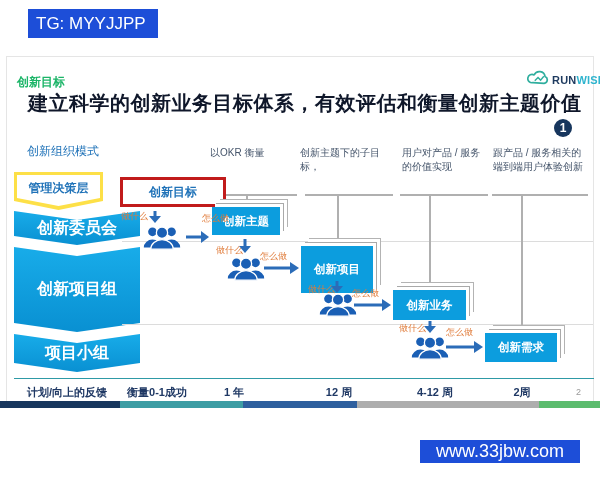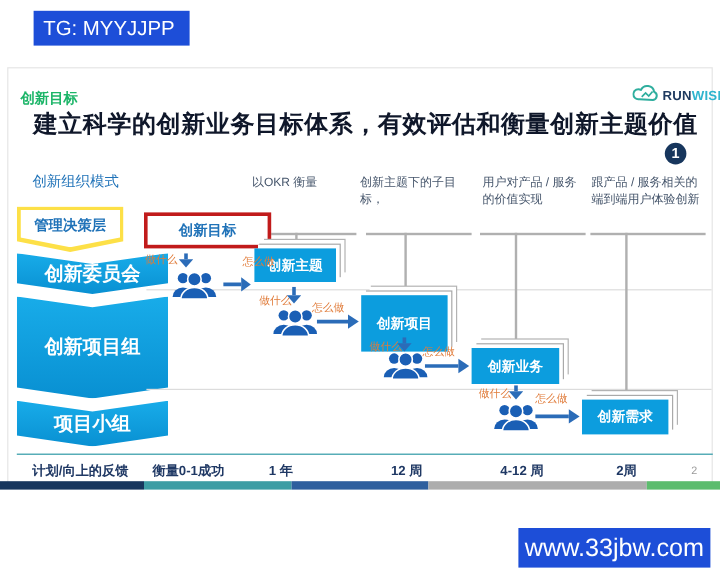--- a/index.html
+++ b/index.html
@@ -3,21 +3,21 @@
 <meta charset="utf-8">
 <style>
   html,body{margin:0;padding:0;}
   body{width:600px;height:480px;position:relative;background:#ffffff;
        font-family:"Liberation Sans","DejaVu Sans",sans-serif;overflow:hidden;}
   .abs{position:absolute;}
 
   
   .wm{background:#1d4ed8;color:#fff;display:flex;align-items:center;}
   .wm-top{left:28px;top:9px;width:122px;height:29px;font-size:17px;padding-left:8px;}
-  .wm-bottom{left:432px;top:440px;width:160px;height:33px;font-size:21px;justify-content:center;}
+  .wm-bottom{left:420px;top:440px;width:160px;height:23px;font-size:18px;justify-content:center;}
 
   
   .slide{left:6px;top:56px;width:586px;height:345px;border:1px solid #e5e5e5;background:#fff;}
 
   .tag{left:17px;top:74px;font-size:12px;font-weight:bold;color:#1CB568;}
   .title{left:28px;top:90px;width:560px;font-size:20px;font-weight:bold;color:#0f172a;letter-spacing:0.5px;}
   .badge{left:554px;top:119px;width:18px;height:18px;border-radius:50%;background:#17365D;color:#fff;
          font-size:12px;font-weight:bold;display:flex;align-items:center;justify-content:center;}
 
   .logo{left:527px;top:69px;display:flex;align-items:center;gap:3px;}

